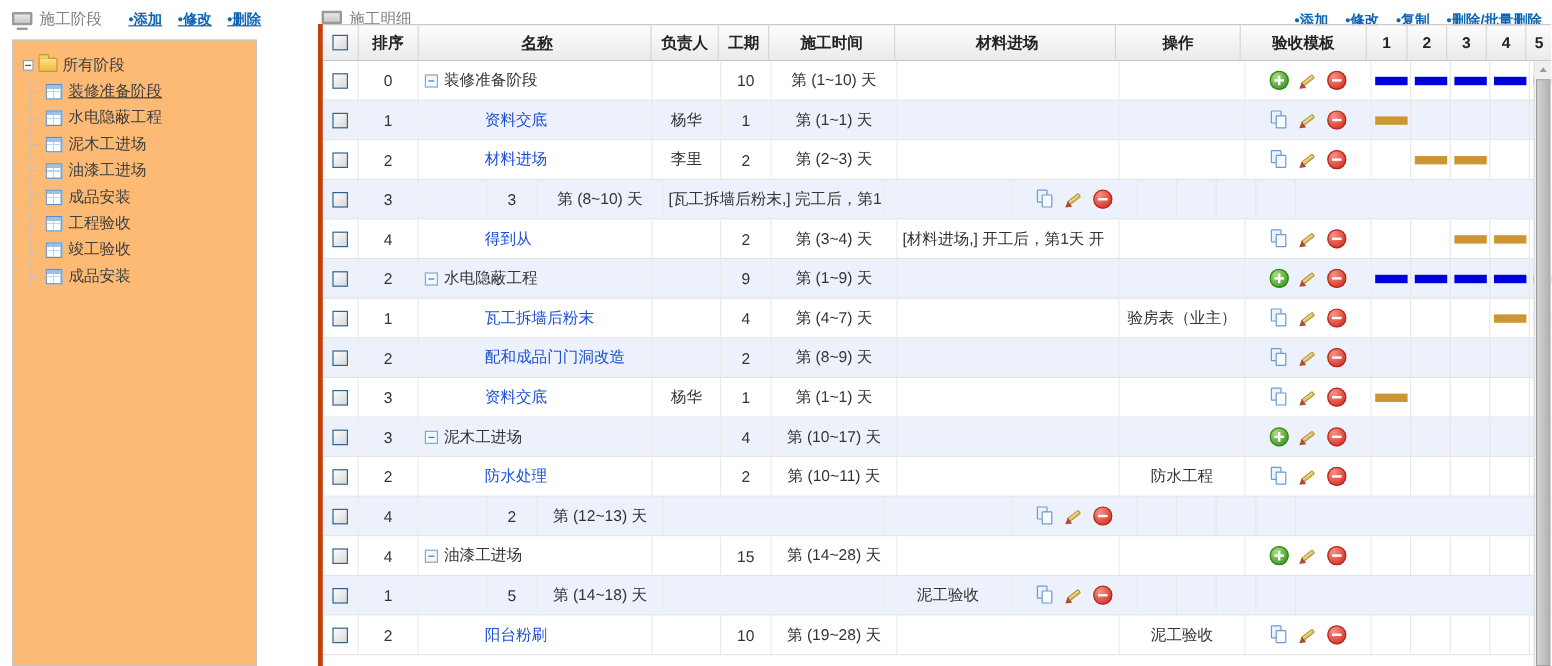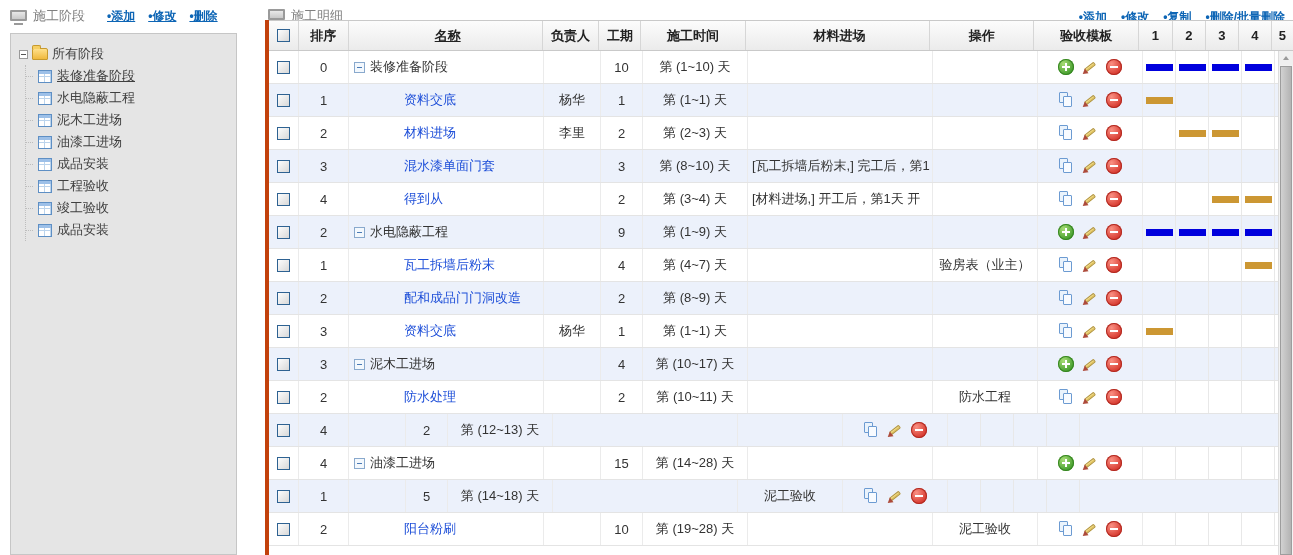--- a/index.html
+++ b/index.html
@@ -14,21 +14,21 @@
   .lnk { color:#0d65b5; text-decoration:underline; font-weight:bold; font-size:12px; cursor:pointer; white-space:nowrap; }
   .monitor { display:inline-block; width:17px; height:15px; position:relative; }
   .monitor .scr { position:absolute; left:0; top:0; width:17px; height:11px; border:2px solid #9a9a9a; background:linear-gradient(#e8e8e8,#c9c9c9); border-radius:1px; }
   .monitor .std { position:absolute; left:4px; bottom:0; width:9px; height:2px; background:#9a9a9a; }
   .panel-title { color:#808080; font-size:13px; margin-left:6px; }
 
   
   .left-panel { position:absolute; left:0; top:0; width:262px; height:555px; }
   .lp-hdr { position:absolute; left:10px; top:7px; display:flex; align-items:flex-end; }
   .lp-links { display:flex; gap:13px; margin-left:22px; }
-  .tree-box { position:absolute; left:10px; top:33px; width:227px; bottom:0; border:1px solid #c6c6c6; background:#e5e5e5; padding:9px 4px 4px 8px; overflow:hidden; }
+  .tree-box { position:absolute; left:10px; top:33px; width:204px; bottom:0; border:1px solid #c6c6c6; background:#fdba74; padding:9px 4px 4px 8px; overflow:hidden; }
   .troot { display:flex; align-items:center; height:22px; gap:4px; }
   .expander { width:9px; height:9px; border:1px solid #999; background:#fff; position:relative; flex:0 0 auto; cursor:pointer; }
   .expander::after { content:""; position:absolute; left:1px; top:3px; width:5px; height:1px; background:#555; }
   .folder { width:16px; height:12px; background:linear-gradient(#ffe08a,#f0b93e); border:1px solid #c79a2e; border-radius:2px 2px 1px 1px; position:relative; flex:0 0 auto; }
   .folder::before { content:""; position:absolute; left:-1px; top:-4px; width:7px; height:3px; background:#f6cf63; border:1px solid #c79a2e; border-bottom:none; border-radius:2px 2px 0 0; }
   .tchildren { margin-left:6px; padding-left:8px; border-left:1px dotted #bdbdbd; }
   .titem { display:flex; align-items:center; height:22px; gap:5px; cursor:pointer; }
   .titem::before { content:""; width:7px; border-top:1px dotted #bdbdbd; margin-left:-8px; }
   .sheet { width:14px; height:13px; border:1px solid #5e8fc4; background:
       linear-gradient(#9dc0e8 0 3px, rgba(0,0,0,0) 3px),
@@ -296,23 +296,20 @@
               <div class="day"></div>
               <div class="bar-seg" style="left: 36px; width: 27px; background: rgb(204, 151, 51);"></div>
               <div class="bar-seg" style="left: 69px; width: 27px; background: rgb(204, 151, 51);"></div>
             </div>
   </div>
           <div class="trow alt">
     <div class="cell c-cb">
               <span class="cbx"></span>
             </div>
     <div class="cell c-sort f-sort">3</div>
-    <div class="cell c-name">
-              <span class="name-child">混水漆单面门套</span>
-            </div>
     <div class="cell c-owner f-owner"></div>
     <div class="cell c-dur f-dur">3</div>
     <div class="cell c-time f-time">第 (8~10) 天</div>
     <div class="cell c-task f-task">[瓦工拆墙后粉末,] 完工后，第1</div>
     <div class="cell c-tmpl f-tmpl"></div>
     <div class="cell c-op">
               <span class="ico copy">
                 <span class="pg p1"></span>
                 <span class="pg p2"></span>
               </span>

